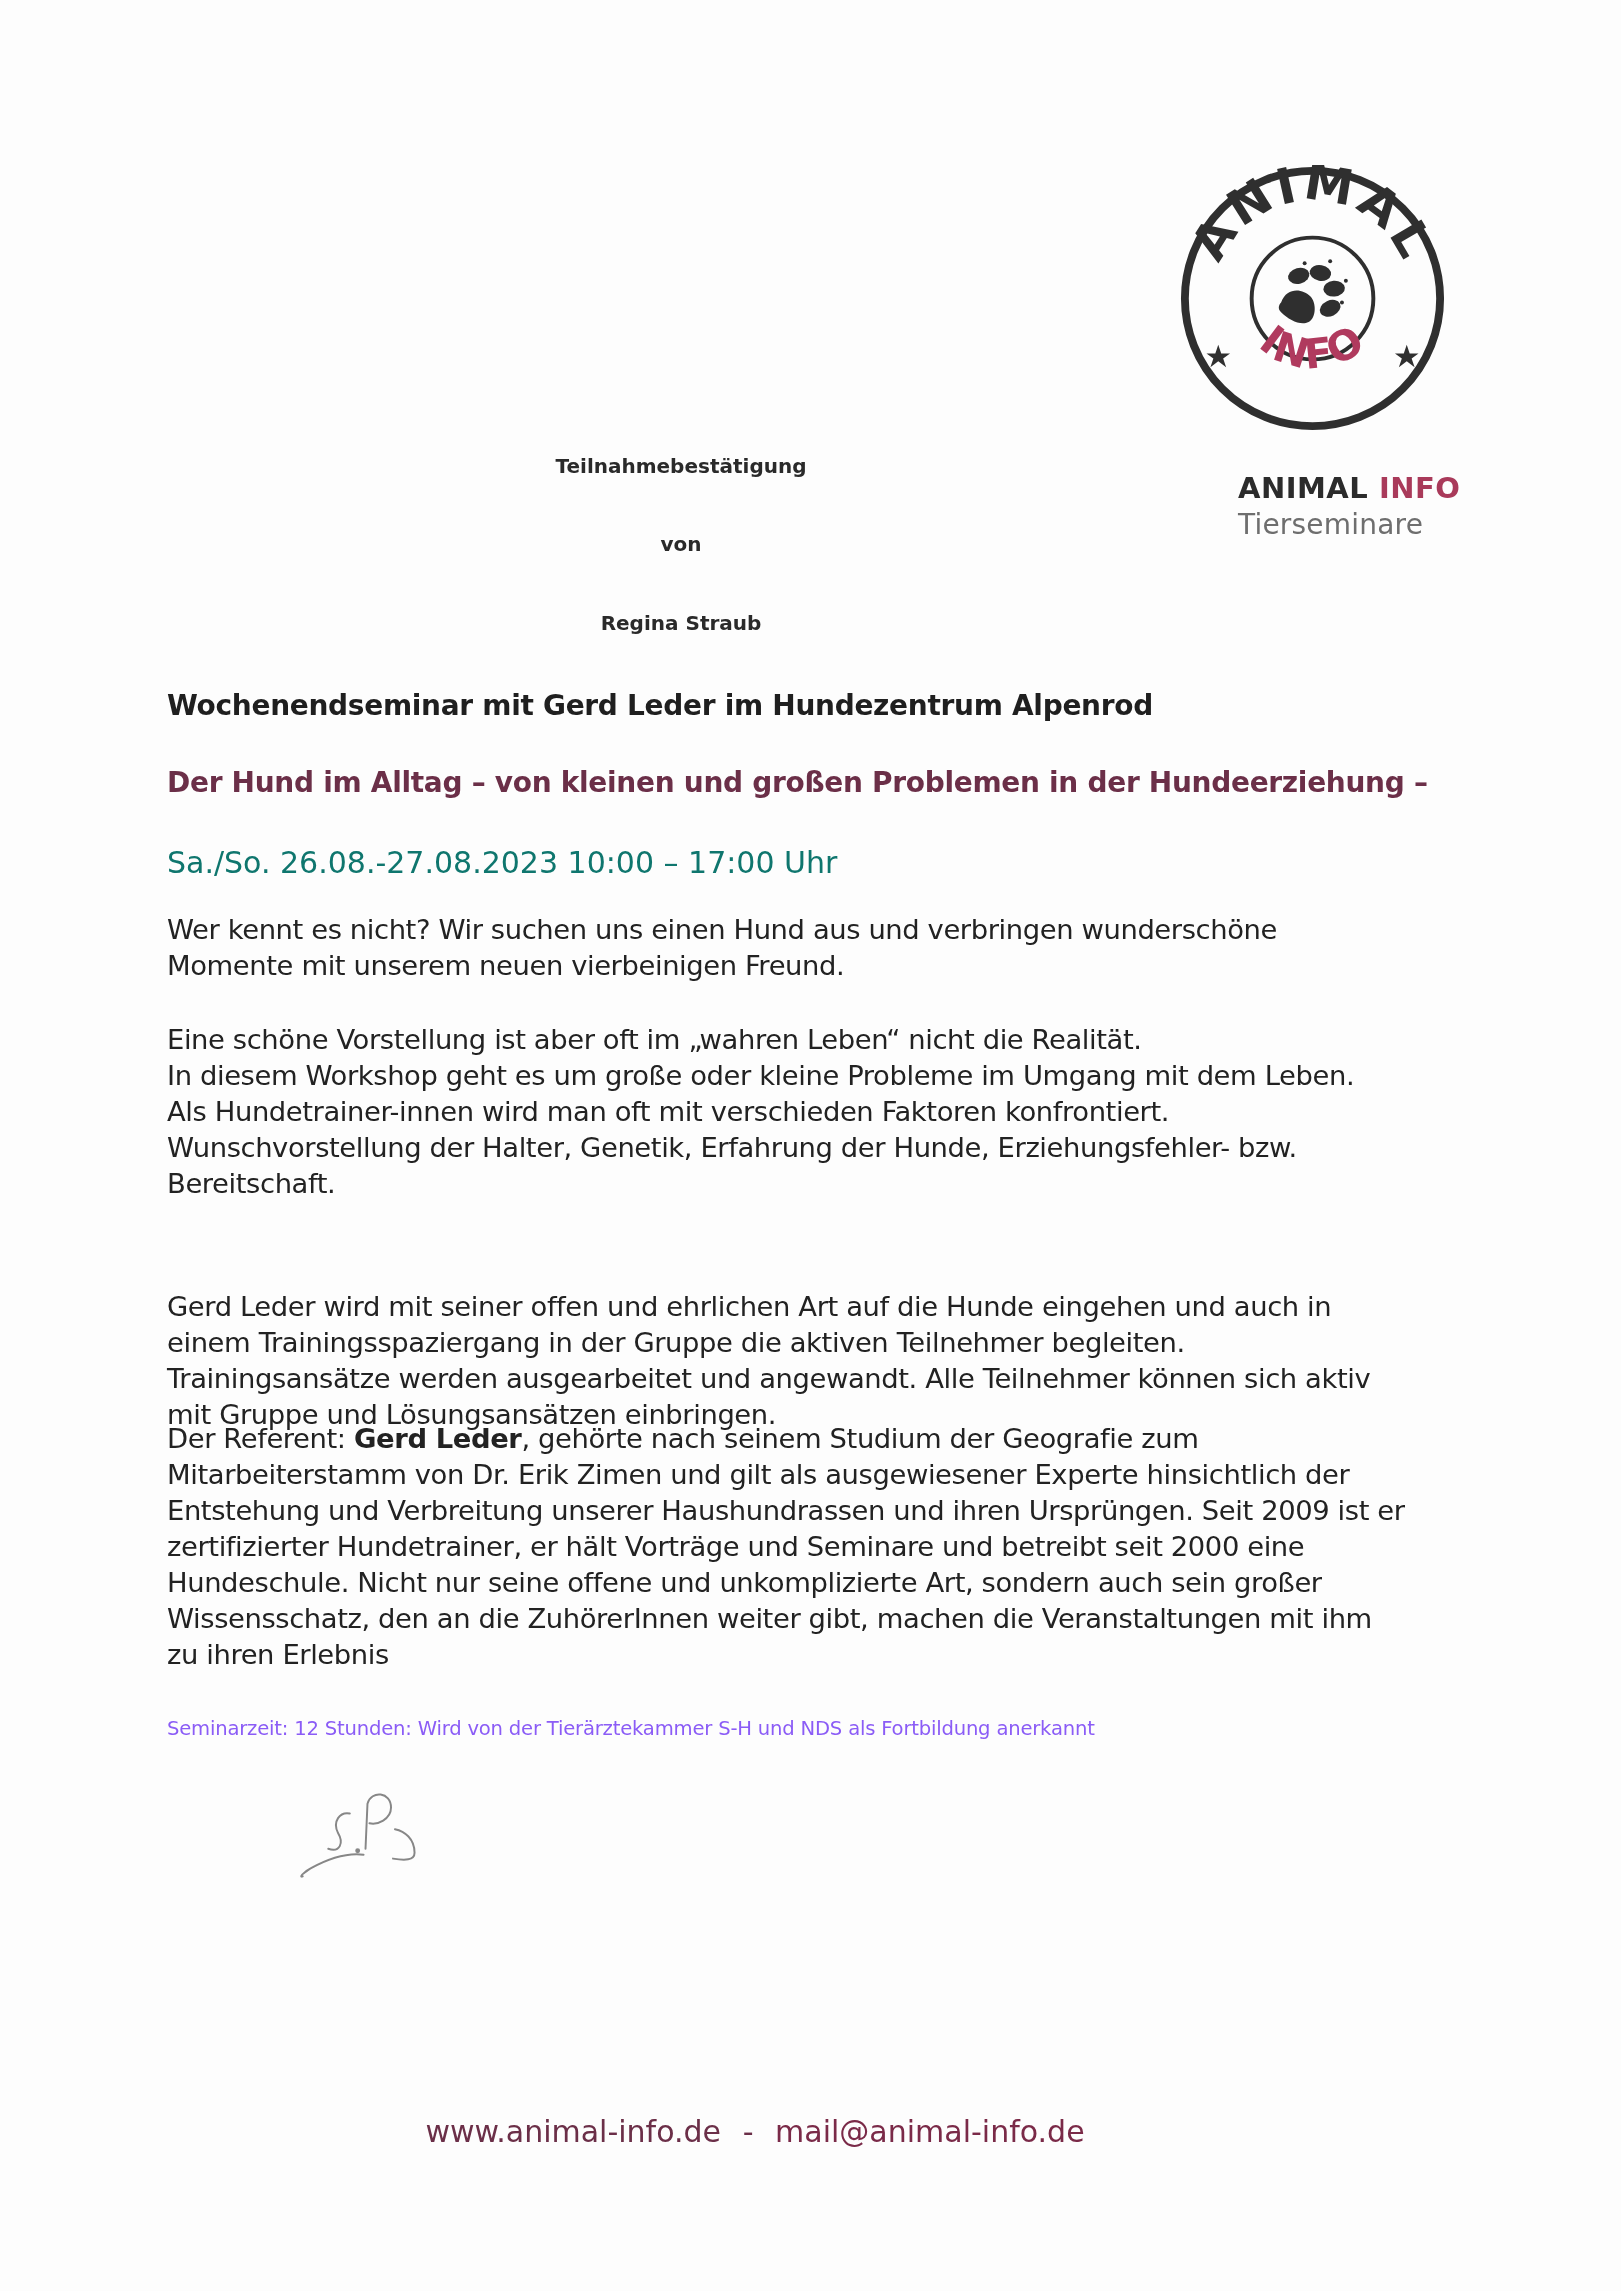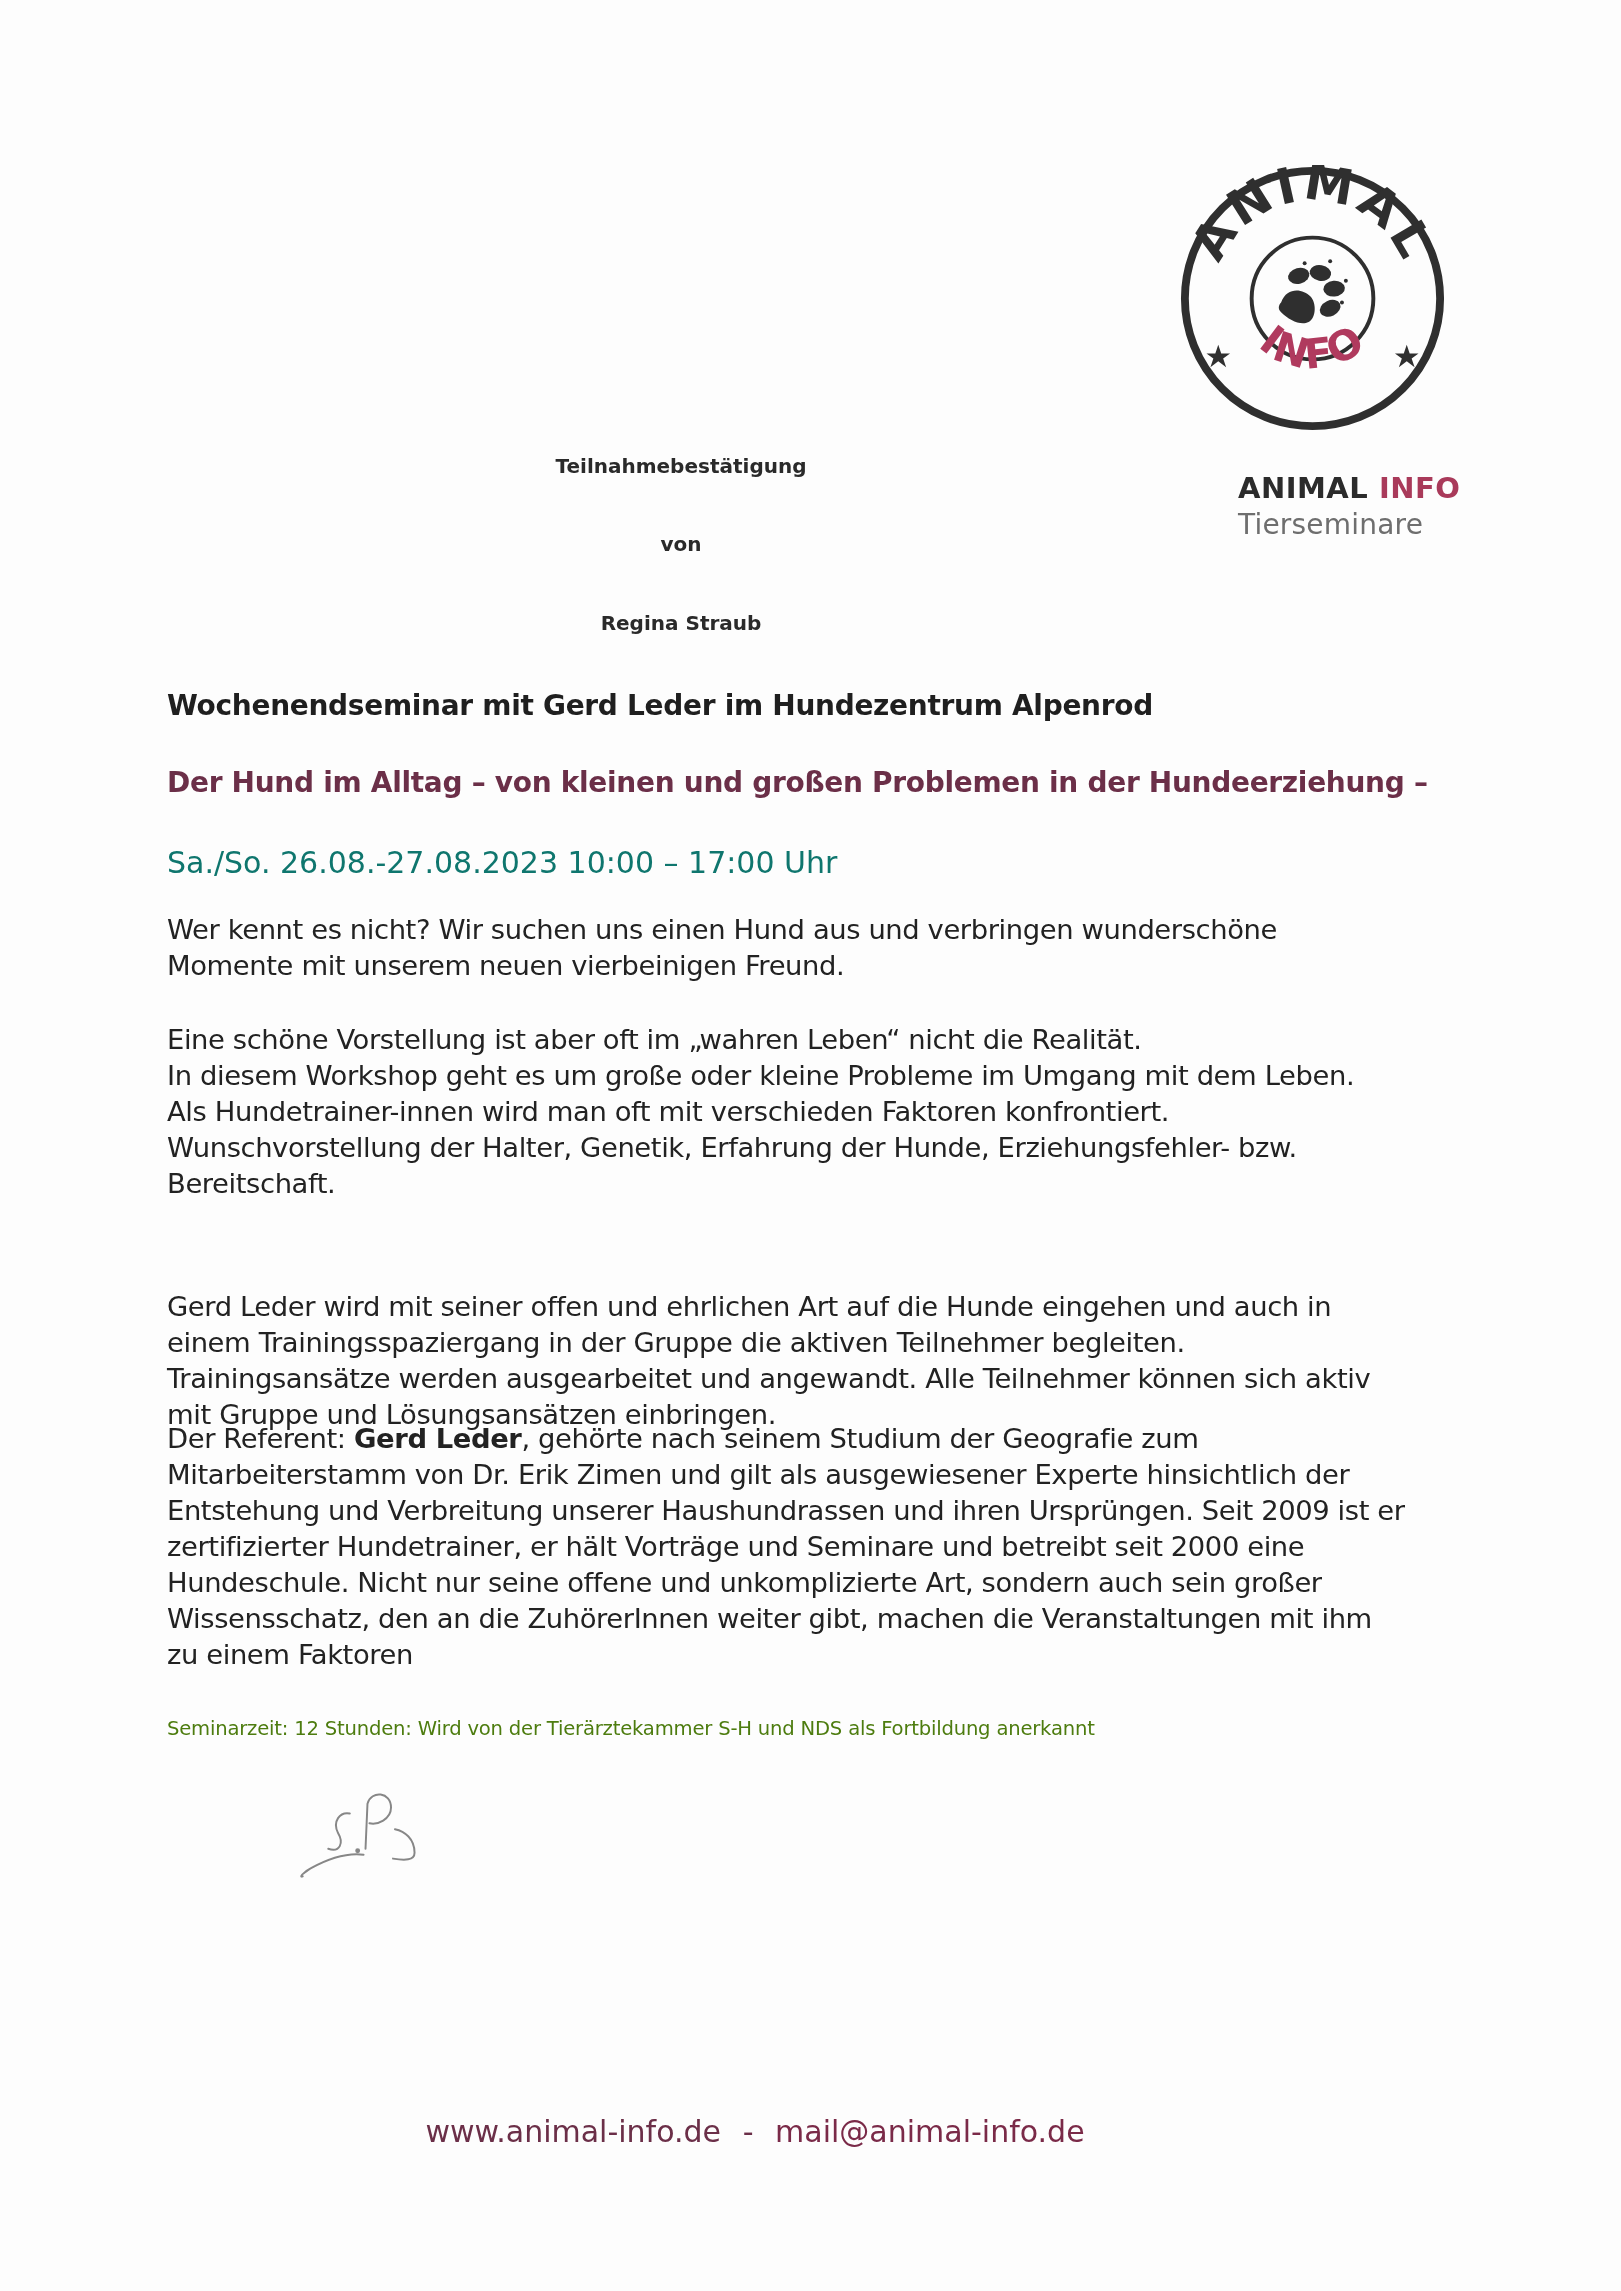--- a/index.html
+++ b/index.html
@@ -103,21 +103,21 @@
     }
     .para .line { display: block; white-space: nowrap; }
     .p1 { top: 912px; }
     .p2 { top: 1022px; }
     .p3 { top: 1289px; }
     .p4 { top: 1421px; }
 
     .small-note {
       top: 1717px;
       font-size: 19.6px;
-      color: #4d7c0f;
+      color: #8b5cf6;
       white-space: nowrap;
       letter-spacing: -0.2px;
     }
 
     .signature {
       position: absolute;
       left: 289px;
       top: 1784px;
       width: 206px;
       height: 108px;
@@ -212,21 +212,21 @@
     <span class="line">mit Gruppe und Lösungsansätzen einbringen.</span>
   </div>
 
   <div class="content para p4">
     <span class="line"><span>Der Referent: </span><b>Gerd Leder</b><span>, gehörte nach seinem Studium der Geografie zum</span></span>
     <span class="line">Mitarbeiterstamm von Dr. Erik Zimen und gilt als ausgewiesener Experte hinsichtlich der</span>
     <span class="line">Entstehung und Verbreitung unserer Haushundrassen und ihren Ursprüngen. Seit 2009 ist er</span>
     <span class="line">zertifizierter Hundetrainer, er hält Vorträge und Seminare und betreibt seit 2000 eine</span>
     <span class="line">Hundeschule. Nicht nur seine offene und unkomplizierte Art, sondern auch sein großer</span>
     <span class="line">Wissensschatz, den  an die ZuhörerInnen weiter gibt, machen die Veranstaltungen mit ihm</span>
-    <span class="line">zu einem Faktoren</span>
+    <span class="line">zu ihren Erlebnis</span>
   </div>
 
   <div class="content small-note">Seminarzeit:  12 Stunden: Wird von der Tierärztekammer S-H und NDS als Fortbildung anerkannt</div>
 
   <div class="signature">
     <svg width="206" height="108" viewBox="0 0 210 110">
       <g fill="none" stroke="#6a6a6a" stroke-width="2" stroke-linecap="round" opacity="0.8">
         <path d="M 62 30 C 52 28 44 38 50 50 C 56 60 52 70 40 66"></path>
         <path d="M 78 66 L 80 20 C 84 6 104 8 104 24 C 104 36 90 42 82 40"></path>
         <path d="M 76 72 C 60 70 40 76 22 86 C 14 90 10 96 14 94"></path>

